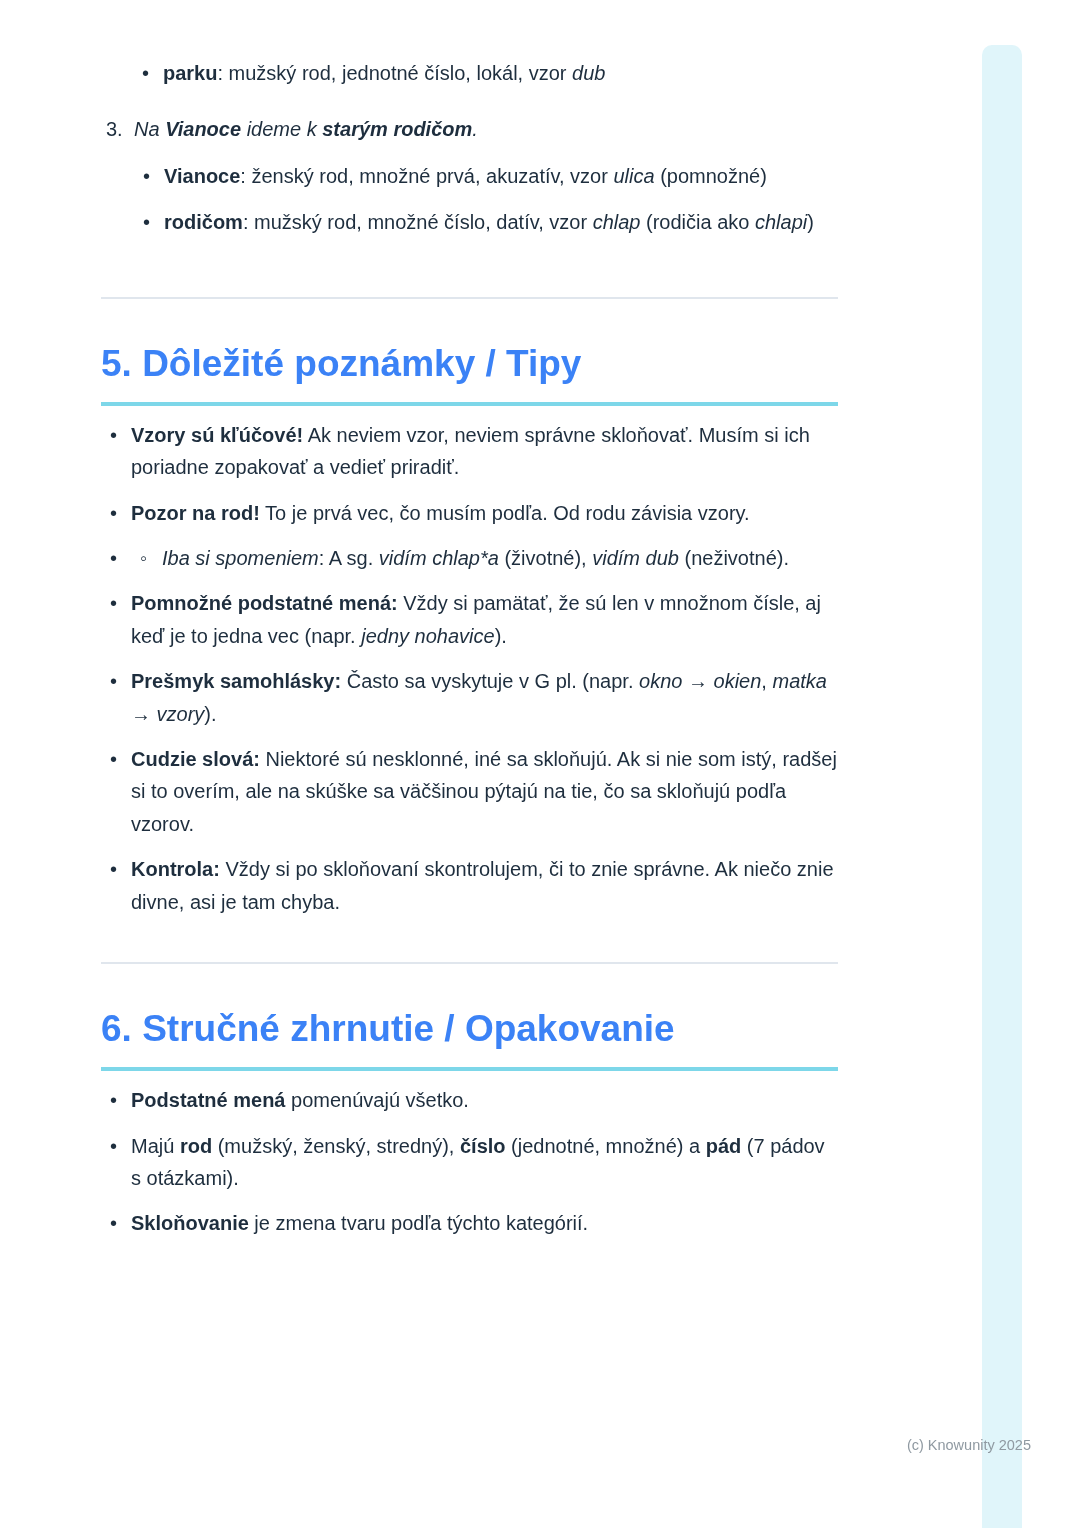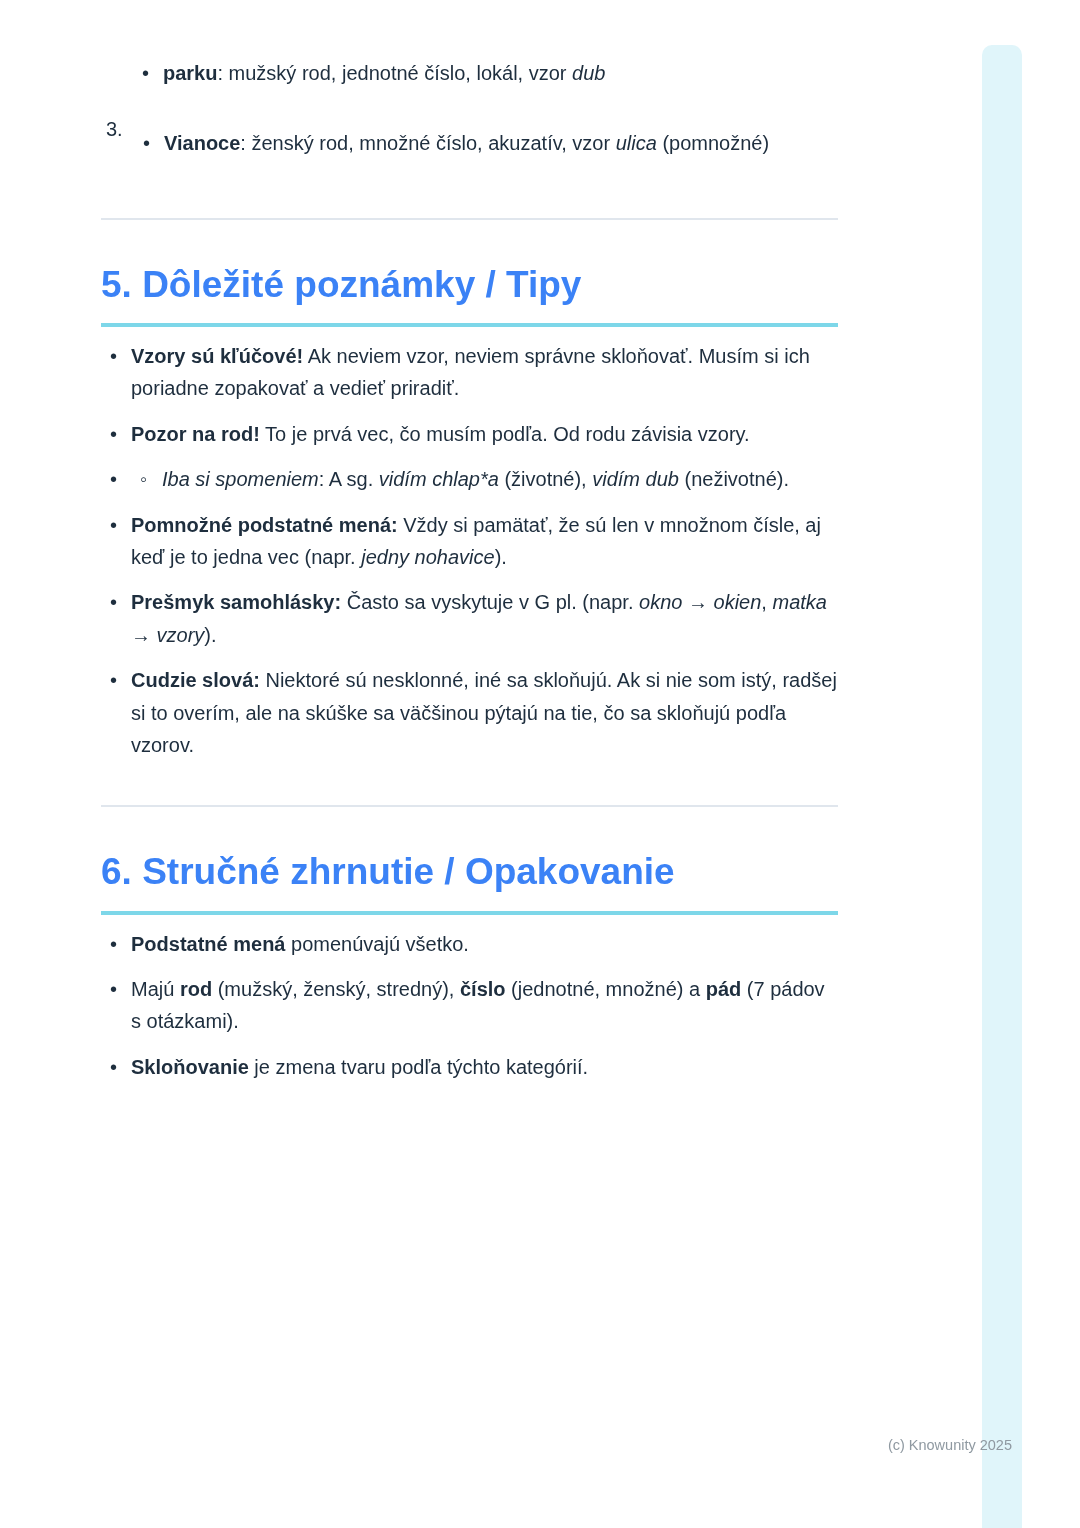--- a/index.html
+++ b/index.html
@@ -48,44 +48,48 @@
     font-size: 37px;
     font-weight: bold;
     line-height: 1.25;
   }
   .accent-line { height: 4px; background: #7dd7e9; margin-top: 15px; }
   .divider { height: 2px; background: #e0e6ed; margin-top: 44px; }
   .section-body { }
   .intro { margin: 28px 0 0; }
 
   .footer {
-    position: absolute; top: 1437px; right: 68px;
+    position: absolute; top: 1437px; right: 49px;
     font-size: 14.5px; color: #8f99a1;
   }
 </style>
 </head>
 <body>
 
 <div class="edge-strip"></div>
 
 <div class="content">
 
   <section>
     <ul class="sub-indent">
       <li>
         <span><span class="b">parku</span><span>: mužský rod, jednotné číslo, lokál, vzor </span><span class="i">dub</span></span>
       </li>
     </ul>
 
     <div class="numbered">
       <span class="num">3.</span>
       <div class="num-body">
+        <p class="sentence"><span class="i">Na </span><span class="b i">Vianoce</span><span class="i"> ideme k </span><span class="b i">starým rodičom</span><span class="i">.</span></p>
         <ul class="bullets">
           <li>
-            <span><span class="b">Vianoce</span><span>: ženský rod, množné číslo, akuzatív, vzor </span><span class="i">ulica</span><span> (pomnožné)</span></span>
+            <span><span class="b">Vianoce</span><span>: ženský rod, množné prvá, akuzatív, vzor </span><span class="i">ulica</span><span> (pomnožné)</span></span>
+          </li>
+          <li>
+            <span><span class="b">rodičom</span><span>: mužský rod, množné číslo, datív, vzor </span><span class="i">chlap</span><span> (rodičia ako </span><span class="i">chlapi</span><span>)</span></span>
           </li>
         </ul>
       </div>
     </div>
   </section>
 
   <div class="divider"></div>
 
   <section>
     <h2>5. Dôležité poznámky / Tipy</h2>
@@ -107,20 +111,23 @@
       </li>
       <li>
         <span><span class="b">Pomnožné podstatné mená:</span><span> Vždy si pamätať, že sú len v množnom čísle, aj keď je to jedna vec (napr. </span><span class="i">jedny nohavice</span><span>).</span></span>
       </li>
       <li>
         <span><span class="b">Prešmyk samohlásky:</span><span> Často sa vyskytuje v G pl. (napr. </span><span class="i">okno</span><span> → </span><span class="i">okien</span><span>, </span><span class="i">matka</span><span> → </span><span class="i">vzory</span><span>).</span></span>
       </li>
       <li>
         <span><span class="b">Cudzie slová:</span><span> Niektoré sú nesklonné, iné sa skloňujú. Ak si nie som istý, radšej si to overím, ale na skúške sa väčšinou pýtajú na tie, čo sa skloňujú podľa vzorov.</span></span>
       </li>
+      <li>
+        <span><span class="b">Kontrola:</span><span> Vždy si po skloňovaní skontrolujem, či to znie správne. Ak niečo znie divne, asi je tam chyba.</span></span>
+      </li>
     </ul>
   </section>
 
   <div class="divider"></div>
 
   <section>
     <h2>6. Stručné zhrnutie / Opakovanie</h2>
     <div class="accent-line"></div>
 
 

